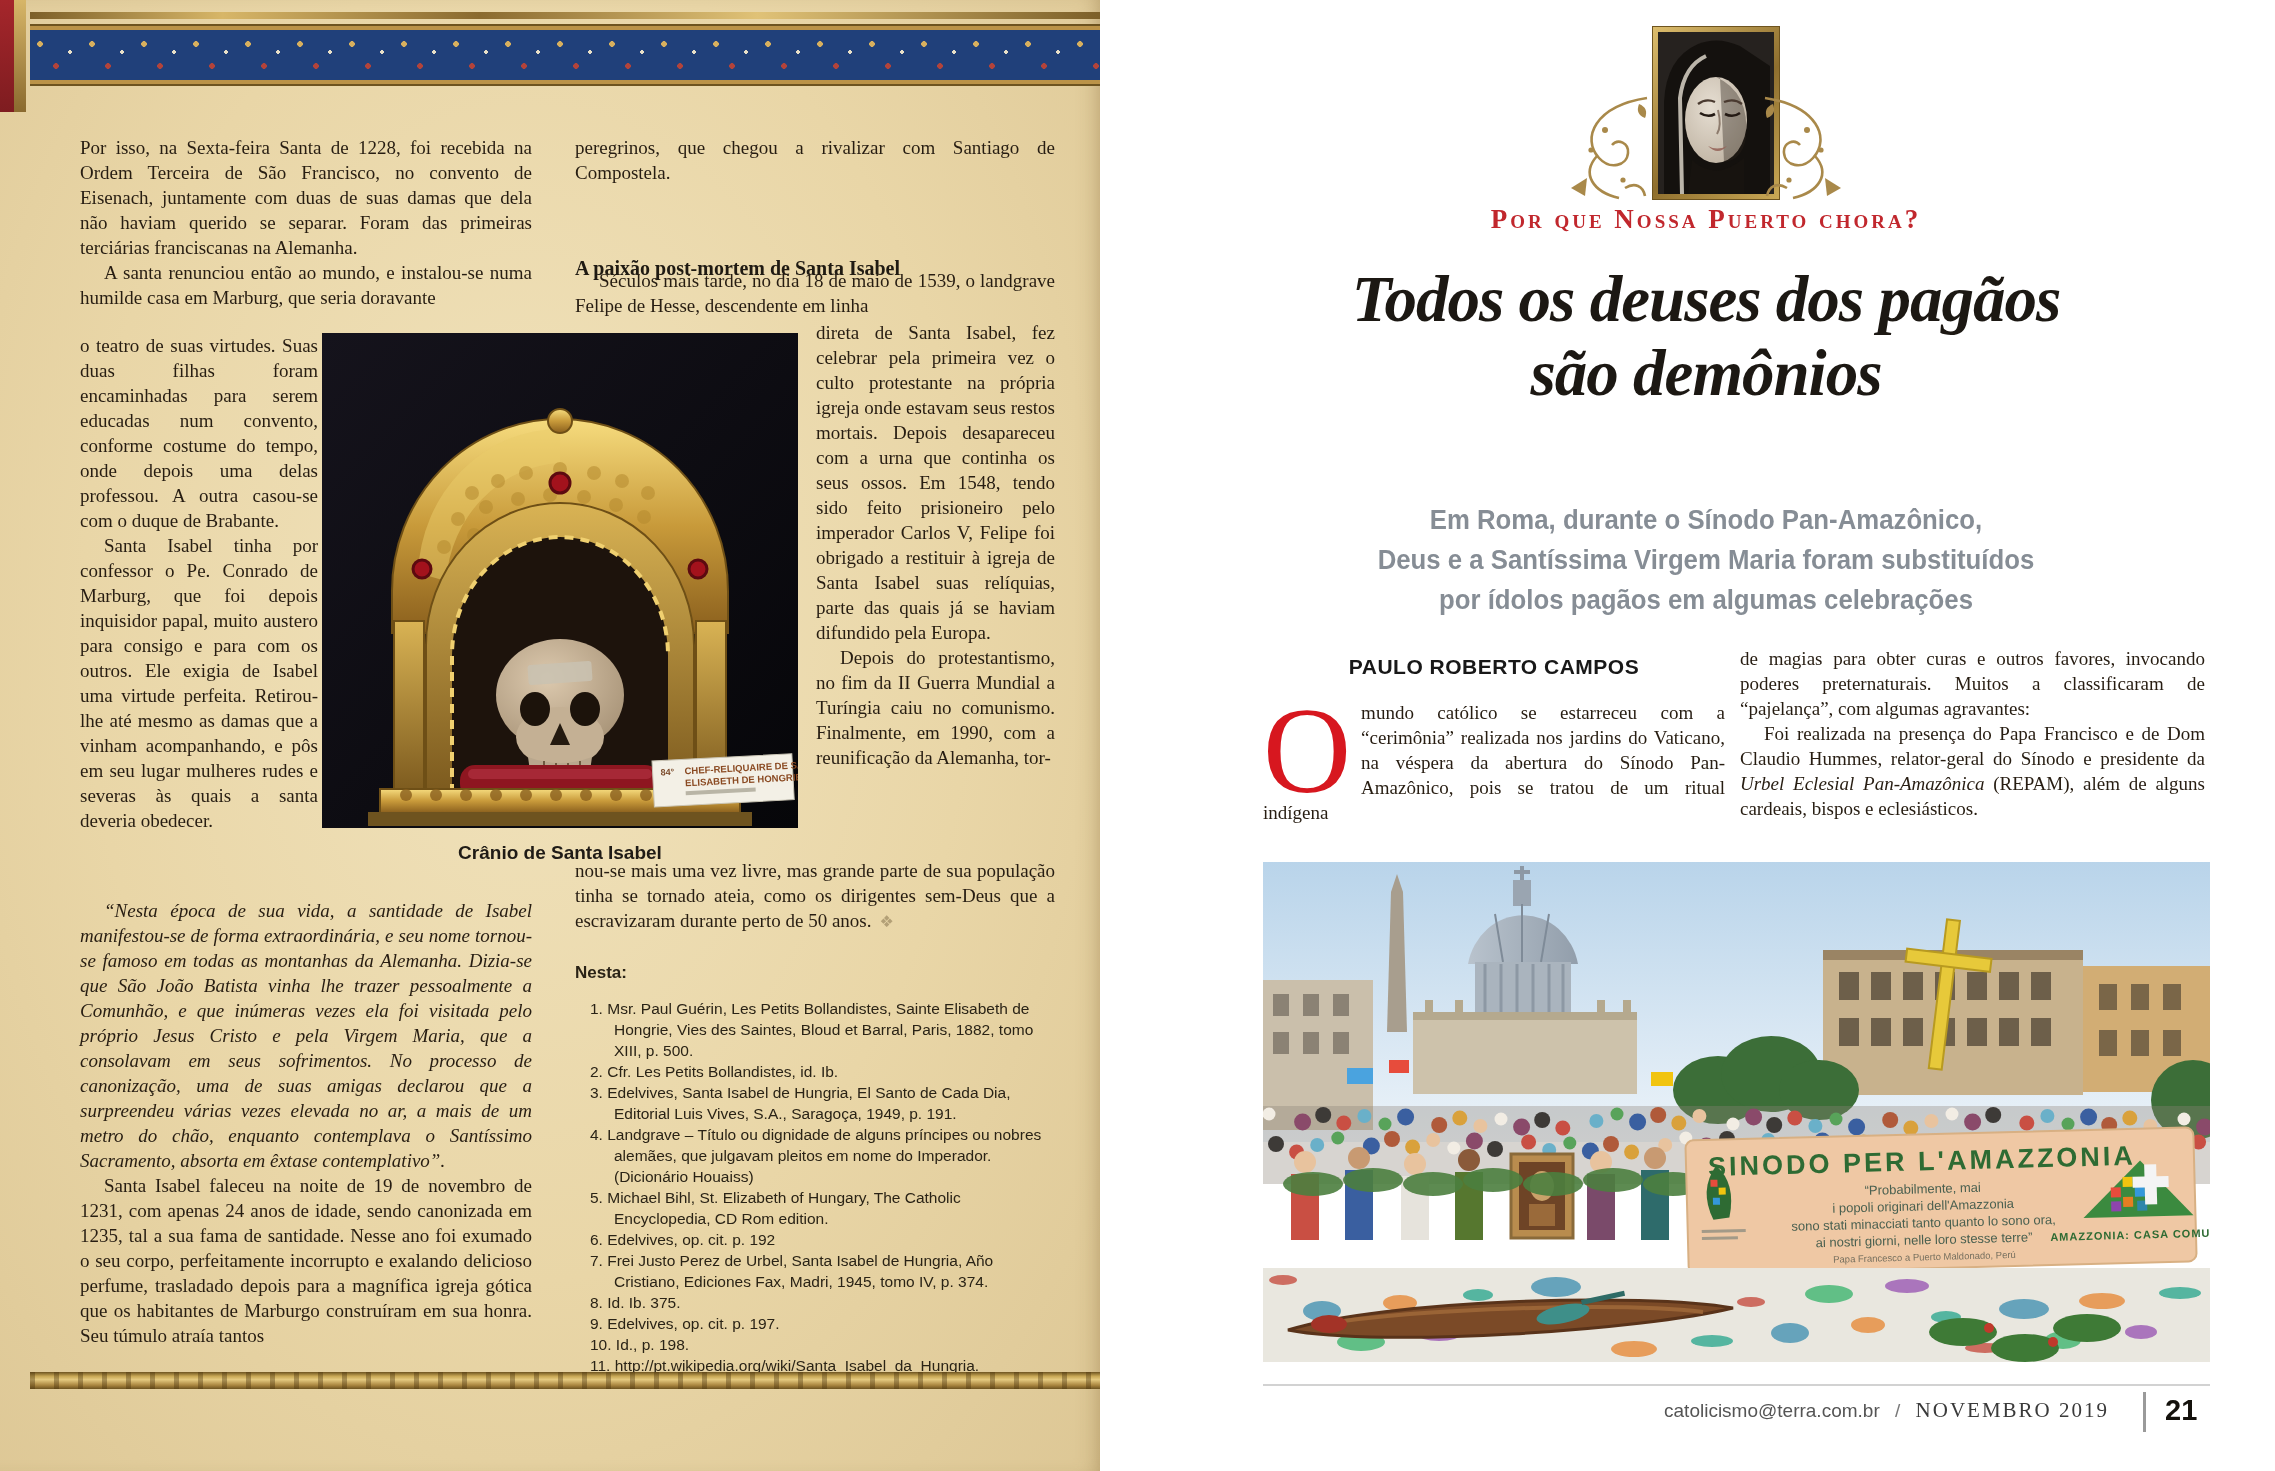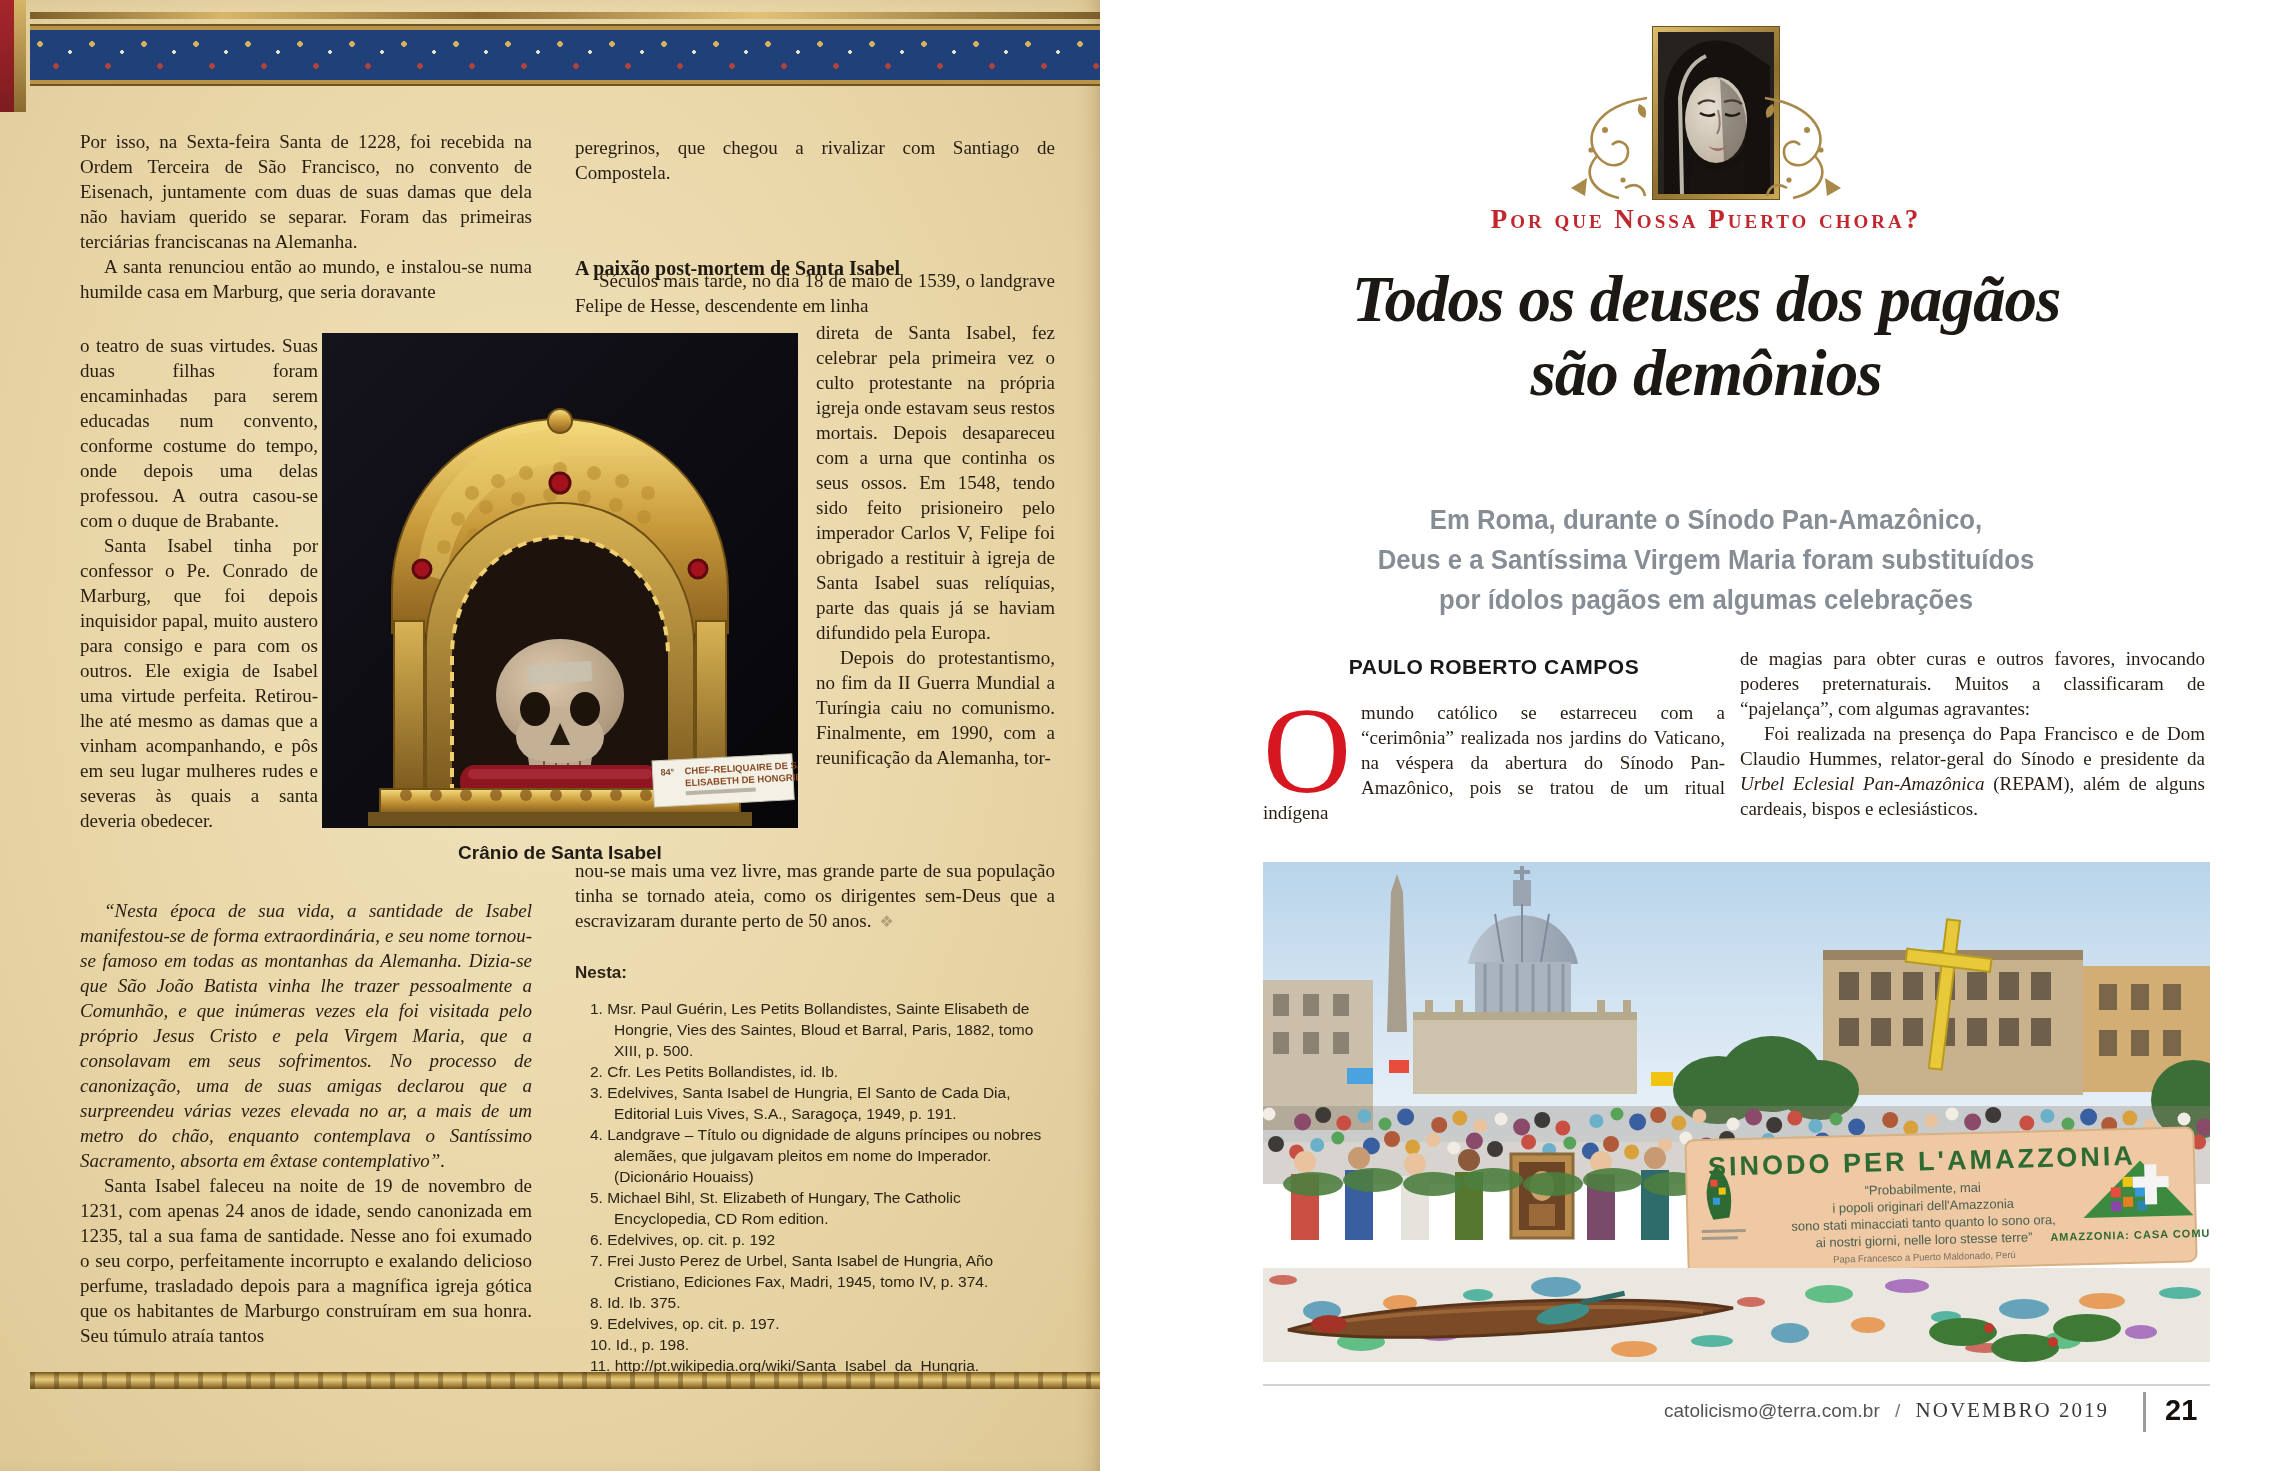--- a/index.html
+++ b/index.html
@@ -69,21 +69,21 @@
 
 <div class="spread">
 
   <div class="page-left">
 
     <div class="abs gold-line" style="left:30px;top:12px;width:1070px;"></div>
     <div class="abs blue-band" style="left:30px;top:26px;width:1070px;height:50px;"></div>
     <div class="abs corner-red" style="left:0;top:0;width:14px;height:112px;"></div>
     <div class="abs corner-gold" style="left:14px;top:0;width:12px;height:112px;"></div>
 
-    <div class="abs body-text" style="left:80px;top:129px;width:452px;">
+    <div class="abs body-text" style="left:80px;top:135px;width:452px;">
       <p>Por isso, na Sexta-feira Santa de 1228, foi recebida na Ordem Terceira de São Francisco, no convento de Eisenach, juntamente com duas de suas damas que dela não haviam querido se separar. Foram das primeiras terciárias franciscanas na Alemanha.</p>
       <p class="ind">A santa renunciou então ao mundo, e instalou-se numa humilde casa em Marburg, que seria doravante</p>
     </div>
 
     <div class="abs body-text" style="left:80px;top:333px;width:238px;">
       <p>o teatro de suas virtudes. Suas duas filhas foram encaminhadas para serem educadas num convento, conforme costume do tempo, onde depois uma delas professou. A outra casou-se com o duque de Brabante.</p>
       <p class="ind">Santa Isabel tinha por confessor o Pe. Conrado de Marburg, que foi depois inquisidor papal, muito austero para consigo e para com os outros. Ele exigia de Isabel uma virtude perfeita. Retirou-lhe até mesmo as damas que a vinham acompanhando, e pôs em seu lugar mulheres rudes e severas às quais a santa deveria obedecer.</p>
     </div>
 
     <div class="abs" style="left:322px;top:333px;width:476px;height:495px;">

